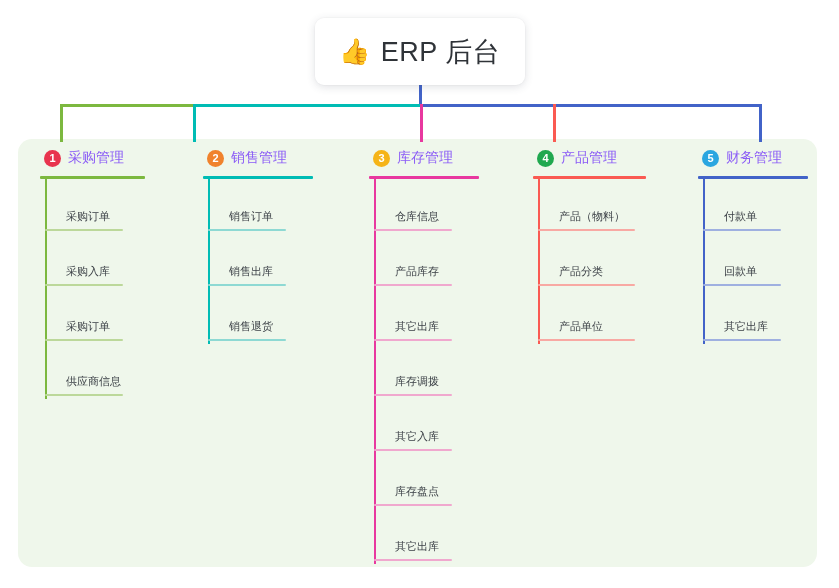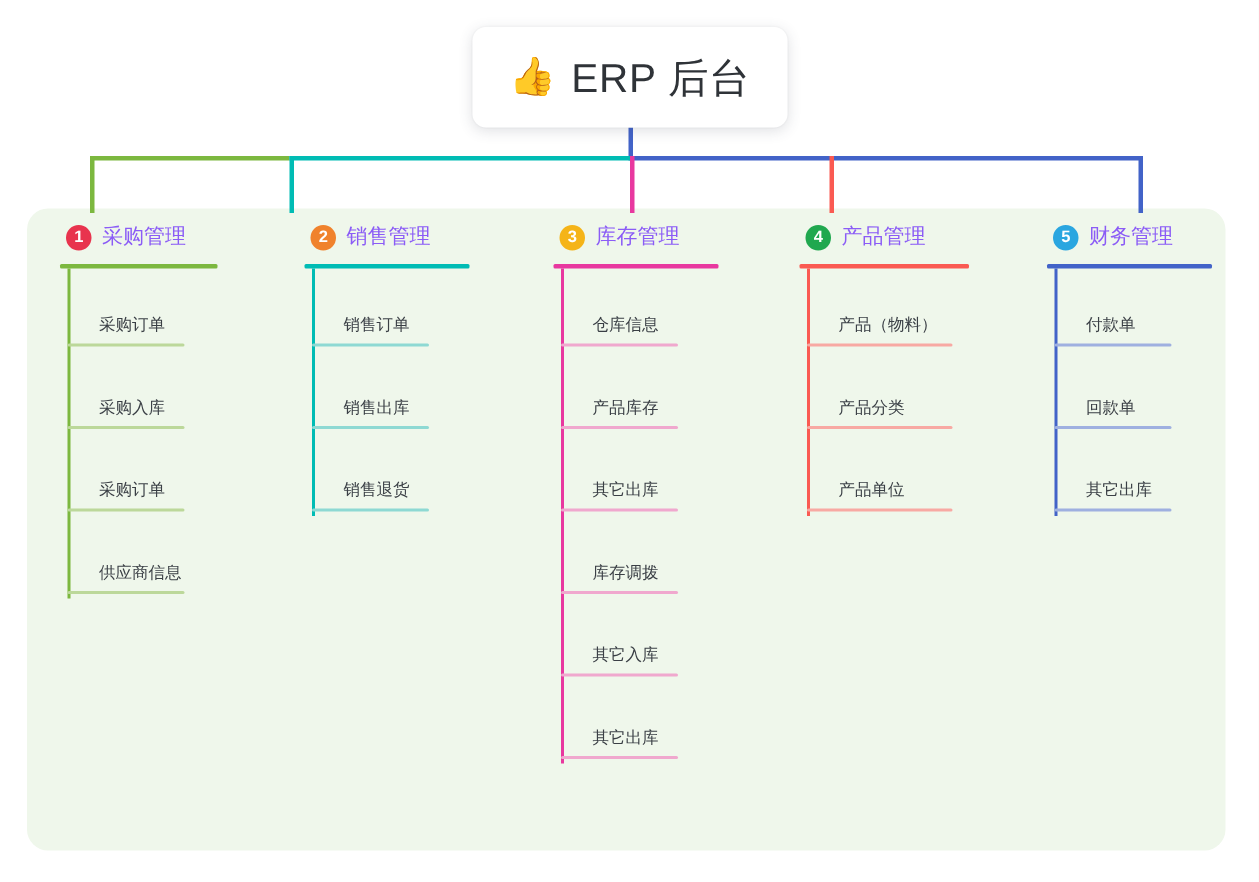--- a/index.html
+++ b/index.html
@@ -228,20 +228,24 @@
           </div>
           <div class="leaf">
             <span class="leaf-text">库存调拨</span>
             <div class="leaf-rule" style="width: 78px; background: rgb(240, 168, 206);"></div>
           </div>
           <div class="leaf">
             <span class="leaf-text">其它入库</span>
             <div class="leaf-rule" style="width: 78px; background: rgb(240, 168, 206);"></div>
           </div>
           <div class="leaf">
+            <span class="leaf-text">库存盘点</span>
+            <div class="leaf-rule" style="width: 78px; background: rgb(240, 168, 206);"></div>
+          </div>
+          <div class="leaf">
             <span class="leaf-text">其它出库</span>
             <div class="leaf-rule" style="width: 78px; background: rgb(240, 168, 206);"></div>
           </div>
         </div>
       </div>
       <div class="branch" style="left: 533px; width: 160px;">
         <div class="branch-head">
           <span class="badge" style="background: rgb(32, 168, 79);">4</span>
           <span class="branch-title">产品管理</span>
         </div>

